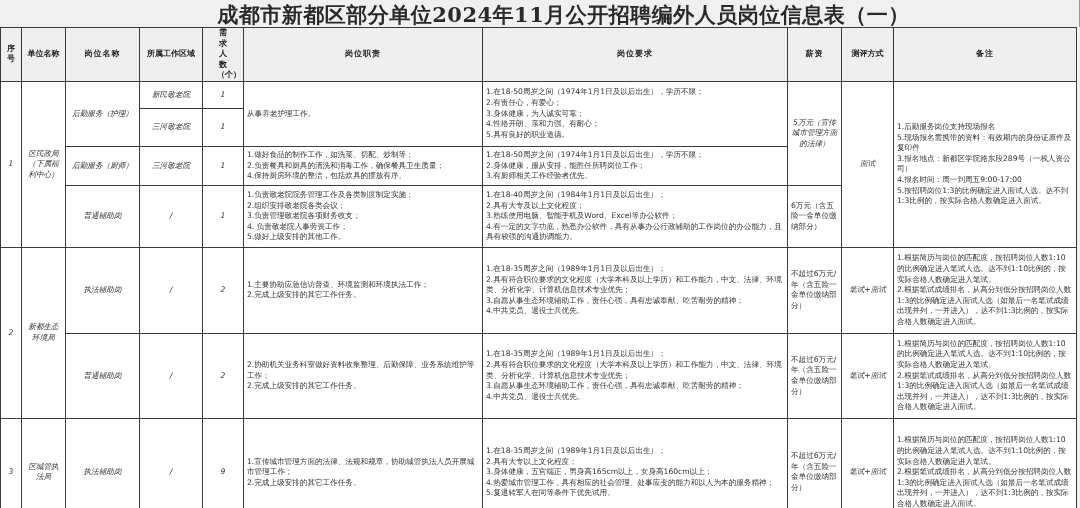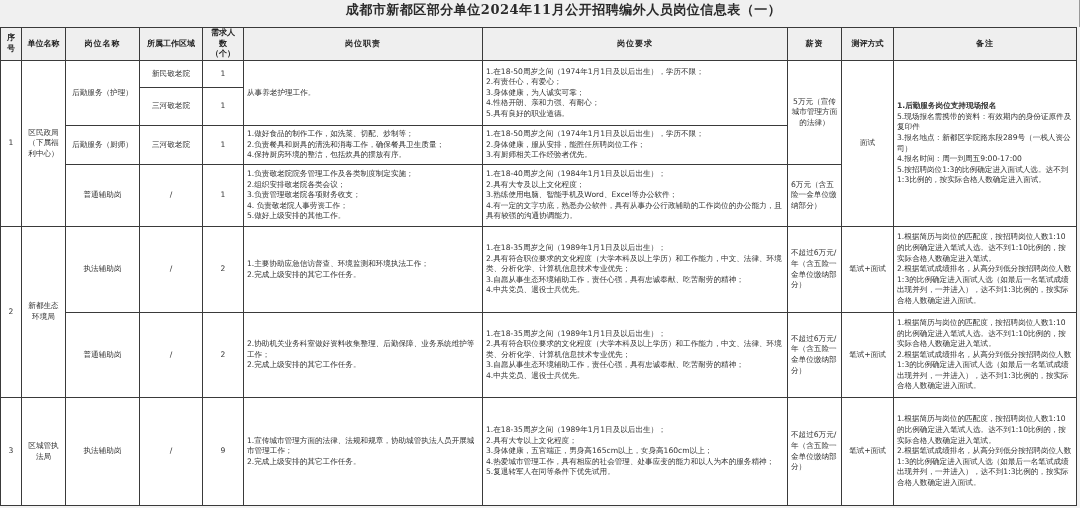--- a/index.html
+++ b/index.html
@@ -1,24 +1,24 @@
 <!DOCTYPE html>
 <html><head>
 <meta charset="utf-8">
 <style>
   html, body { margin: 0; padding: 0; background: #f2f2f2; }
   body { width: 1080px; height: 508px; overflow: hidden; position: relative; font-family: "DejaVu Serif", "Liberation Serif", serif; }
   .title-bar { position: absolute; left: 0; top: 0; width: 1080px; height: 27px; background: #f0f0f0; border-right: 1px solid #999; box-sizing: border-box; }
-  .title { position: absolute; left: 0; right: 0; top: 1px; text-align: center; font-family: "DejaVu Serif", serif; font-weight: bold; font-size: 13px; color: #2a2a2a; letter-spacing: 0.5px; padding-left: 48px; }
+  .title { position: absolute; left: 0; right: 0; top: 1px; text-align: center; font-family: "DejaVu Serif", serif; font-weight: bold; font-size: 21px; color: #2a2a2a; letter-spacing: 0.5px; padding-left: 48px; }
   table.grid { position: absolute; left: 0; top: 27px; border-collapse: collapse; table-layout: fixed; width: 1076px; background: #fff; }
   table.grid td, table.grid th { border: 1px solid #3a3a3a; padding: 0 3px; font-size: 7.6px; line-height: 10.6px; color: #333; font-family: "DejaVu Sans", sans-serif; vertical-align: middle; overflow: hidden; word-break: break-all; }
   table.grid th { background: #efefef; font-weight: bold; text-align: center; color: #222; font-size: 8px; letter-spacing: 1px; }
-  .c { text-align: center; }
+  .c { text-align: center; font-style: italic; }
   .l { text-align: left; }
-  .bold { font-weight: bold; }
+  .bold { font-weight: normal; }
   .row-sep td { border-top: 2px solid #666; }
 </style>
 </head>
 <body>
 
 <div class="title-bar">
   <div class="title">成都市新都区部分单位2024年11月公开招聘编外人员岗位信息表（一）</div>
 </div>
 
 <table class="grid">
@@ -33,21 +33,21 @@
     <col style="width:54px">
     <col style="width:52px">
     <col style="width:183px">
   </colgroup>
   <thead>
     <tr style="height:33px">
       <th style="letter-spacing:0">序号</th>
       <th style="letter-spacing:0">单位名称</th>
       <th>岗位名称</th>
       <th style="letter-spacing:0">所属工作区域</th>
-      <th style="letter-spacing:0; padding:0 6px;">需求人数（个）</th>
+      <th style="letter-spacing:0; padding:0 14px;">需求人数（个）</th>
       <th>岗位职责</th>
       <th>岗位要求</th>
       <th>薪资</th>
       <th style="letter-spacing:0">测评方式</th>
       <th>备注</th>
     </tr>
   </thead>
   <tbody>
 
     <tr style="height:27px">

